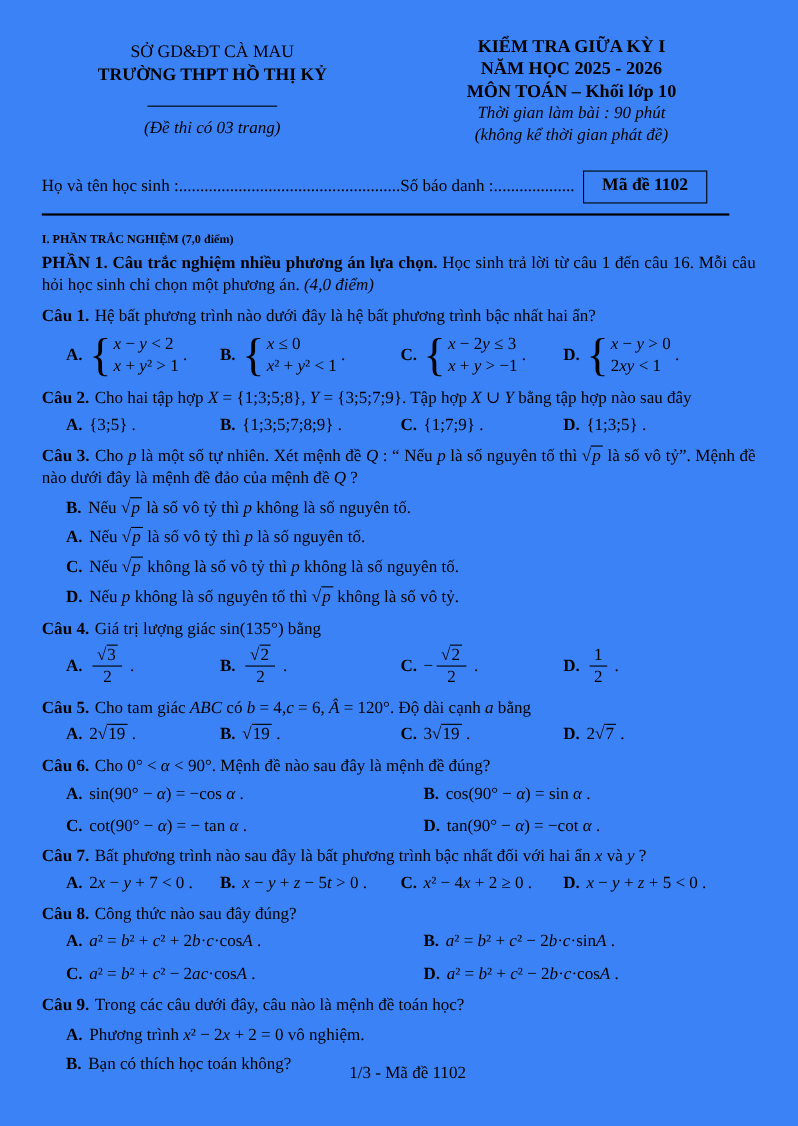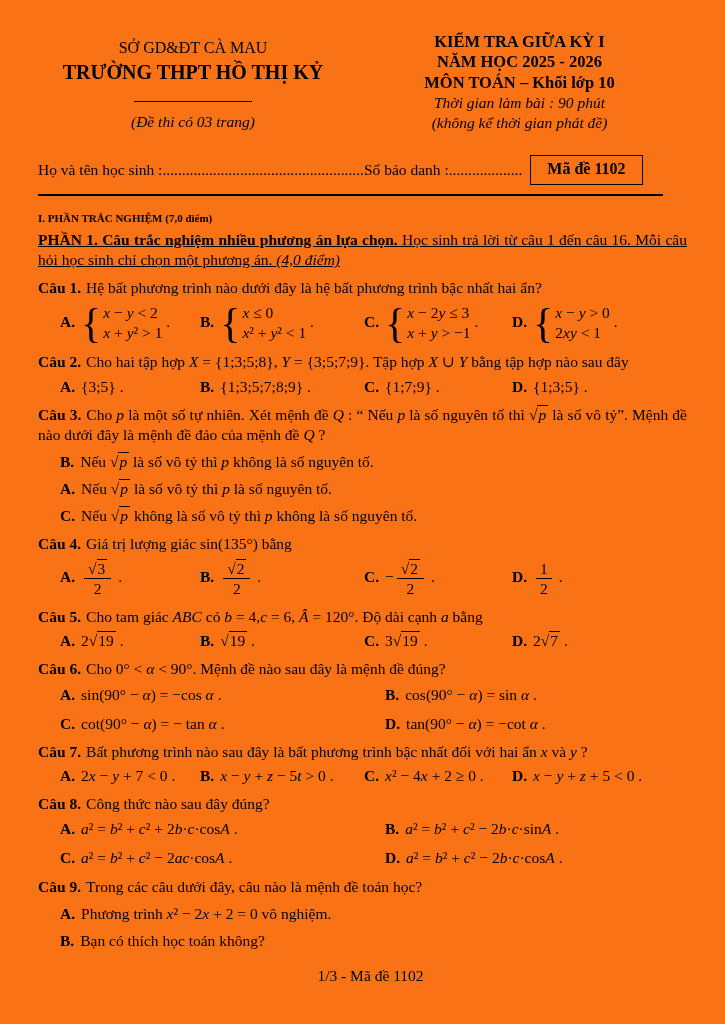--- a/index.html
+++ b/index.html
@@ -1,53 +1,53 @@
 <!DOCTYPE html>
 <html><head>
 <meta charset="utf-8">
 <style>
   * { box-sizing: border-box; margin: 0; padding: 0; }
   html, body { background: #ffffff; }
   .page {
     width: 725px; height: 1024px;
     margin: 0 auto;
-    background: #f97316;
+    background: #3b82f6;
     color: #000;
     font-family: "Liberation Serif", "DejaVu Serif", serif;
     font-size: 15.5px;
     line-height: 1.3;
     padding: 32px 38px 0 38px;
     overflow: hidden;
     position: relative;
   }
   
   .hdr { display: flex; justify-content: space-between; align-items: flex-start; }
   .hdr-left { width: 310px; text-align: center; padding-top: 6px; }
   .hdr-left .dept { font-size: 16px; }
-  .hdr-left .school { font-size: 20px; font-weight: bold; }
+  .hdr-left .school { font-size: 16px; font-weight: bold; }
   .hdr-rule { width: 118px; border-top: 1.6px solid #000; margin: 16px auto 10px auto; }
   .hdr-left .note { font-style: italic; font-size: 15.5px; }
   .hdr-right { width: 335px; text-align: center; }
   .hdr-right .b { font-weight: bold; font-size: 16.5px; line-height: 1.24; }
   .hdr-right .i { font-style: italic; font-size: 15.5px; line-height: 1.28; }
   
   .student { margin-top: 22px; display: flex; align-items: center; white-space: nowrap; }
   .student .fill { overflow: hidden; }
   .codebox {
     border: 1.6px solid #000;
     font-weight: bold;
     padding: 3px 16px 4px 16px;
     margin-left: 8px;
     font-size: 16px;
     flex: 0 0 auto;
   }
   .sep { border-bottom: 2.4px solid #000; margin-top: 9px; width: 625px; }
   
   .sec-title { margin-top: 15px; font-weight: bold; font-size: 11px; }
-  .part { margin-top: 5px; text-align: justify; text-decoration: underline; }
+  .part { margin-top: 5px; text-align: justify; }
   .part b { font-weight: bold; }
   .part i { font-style: italic; }
   
   .q { margin-top: 8px; text-align: justify; }
   .qlabel { font-weight: bold; margin-right: 5px; }
   .okey { font-weight: bold; margin-right: 6px; }
   .opt { white-space: nowrap; }
   .optrow { margin-top: 4px; padding-left: 22px; display: grid; grid-template-columns: 140px 164px 148px auto; align-items: center; }
   .optgrid2 { margin-top: 5px; padding-left: 22px; display: grid; grid-template-columns: 325px auto; row-gap: 9px; }
   .optstack { margin-top: 5px; padding-left: 22px; }
@@ -143,20 +143,21 @@
       <span class="opt"><b class="okey">D.</b><span>{1;3;5} .</span></span>
     </div>
   </div>
 
   <div>
     <p class="q"><b class="qlabel">Câu 3.</b><span>Cho <i>p</i> là một số tự nhiên. Xét mệnh đề <i>Q</i> : “ Nếu <i>p</i> là số nguyên tố thì <span class="sqrt">√<span class="v"><i>p</i></span></span> là số vô tỷ”. Mệnh đề nào dưới đây là mệnh đề đảo của mệnh đề <i>Q</i> ?</span></p>
     <div class="optstack">
       <div class="opt"><b class="okey">B.</b><span>Nếu <span class="sqrt">√<span class="v"><i>p</i></span></span> là số vô tỷ thì <i>p</i> không là số nguyên tố.</span></div>
       <div class="opt"><b class="okey">A.</b><span>Nếu <span class="sqrt">√<span class="v"><i>p</i></span></span> là số vô tỷ thì <i>p</i> là số nguyên tố.</span></div>
       <div class="opt"><b class="okey">C.</b><span>Nếu <span class="sqrt">√<span class="v"><i>p</i></span></span> không là số vô tỷ thì <i>p</i> không là số nguyên tố.</span></div>
+      <div class="opt"><b class="okey">D.</b><span>Nếu <i>p</i> không là số nguyên tố thì <span class="sqrt">√<span class="v"><i>p</i></span></span> không là số vô tỷ.</span></div>
     </div>
   </div>
 
   <div>
     <p class="q"><b class="qlabel">Câu 4.</b><span>Giá trị lượng giác sin(135°) bằng</span></p>
     <div class="optrow">
       <span class="opt"><b class="okey">A.</b><span><span class="frac">
               <span class="num"><span class="sqrt">√<span class="v">3</span></span></span>
               <span class="den">2</span>
             </span> .</span></span>

